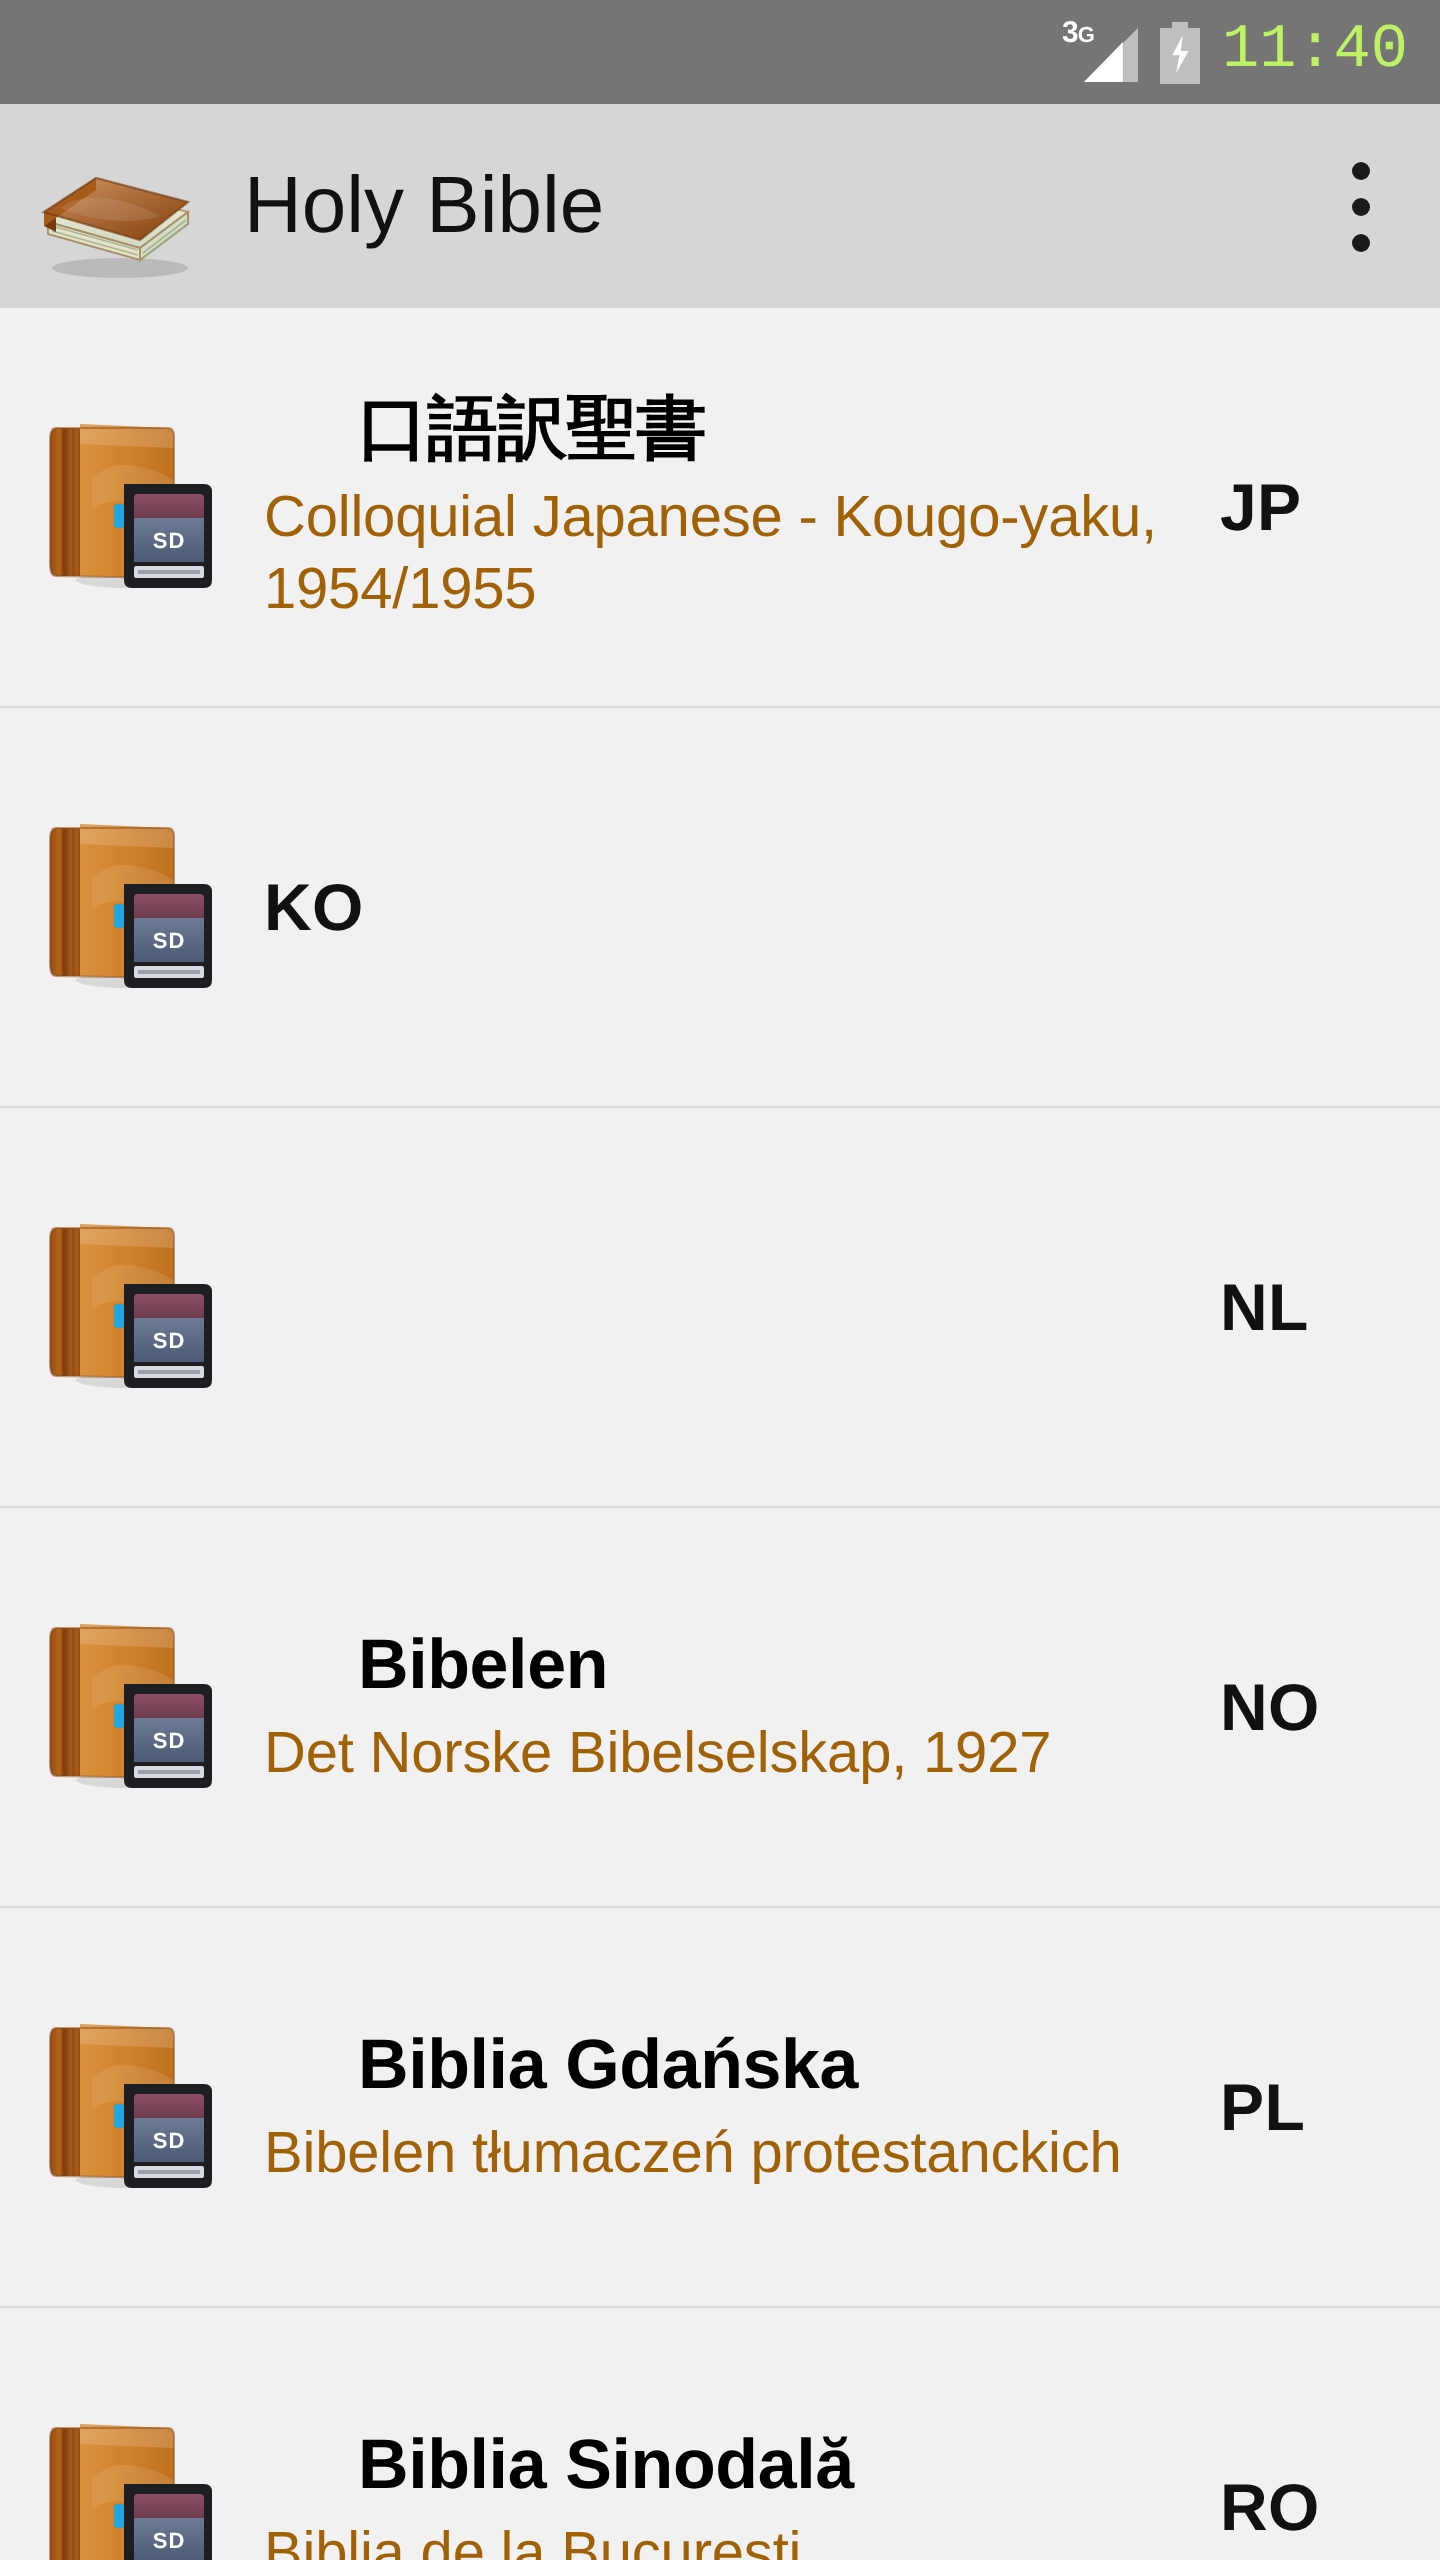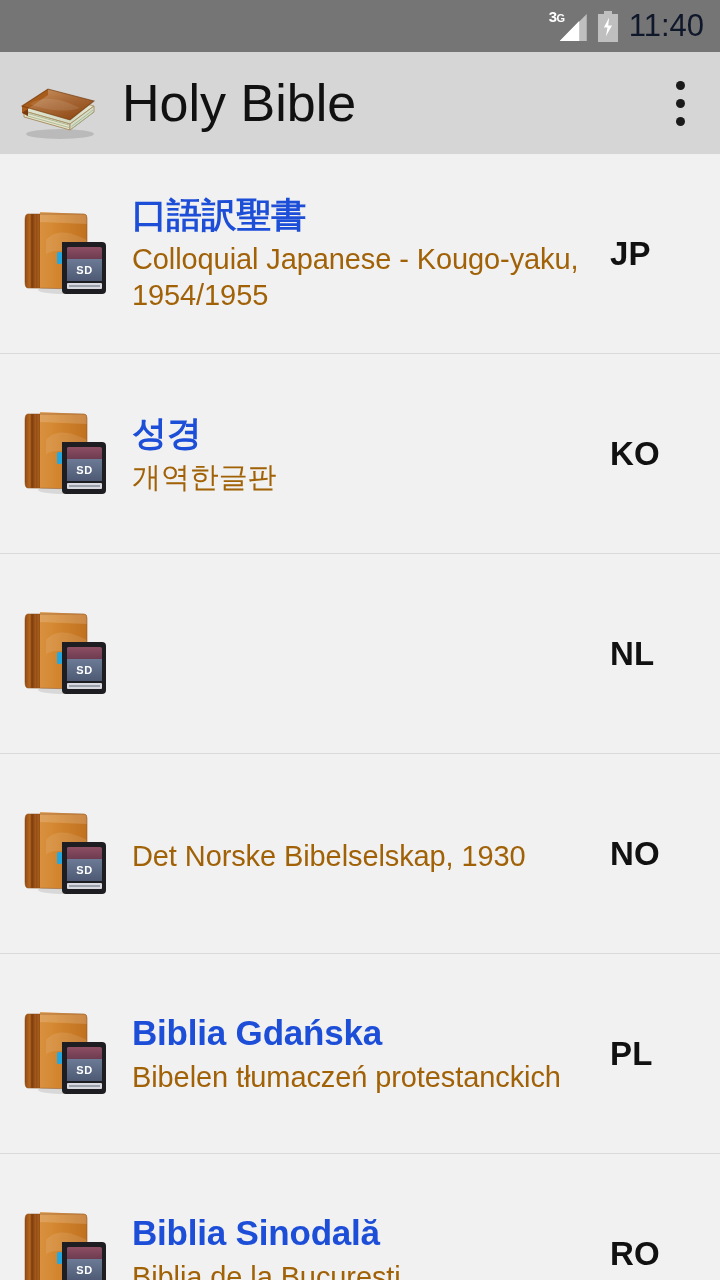--- a/index.html
+++ b/index.html
@@ -76,25 +76,26 @@
   .battery .bolt{
     position:absolute;
     left:4px; top:7px;
     width:12px; height:19px;
     background:#ffffff;
     clip-path:polygon(62% 0, 18% 53%, 48% 53%, 34% 100%, 86% 42%, 54% 42%);
   }
 
   .clock{
     font-size:31px;
-    color:#0f172a;
+    color:#bef264;
     font-weight:normal;
     letter-spacing:0px;
     line-height:31px;
     padding-bottom:2px;
+    font-family:Liberation Mono, monospace;
   }
 
   
   .app-bar{
     position:relative;
     height:102px;
     background:#d6d6d6;
     display:flex;
     align-items:center;
     padding:0 18px 0 14px;
@@ -110,21 +111,21 @@
 
   
   .appbar-book{
     position:relative;
     width:88px; height:78px;
     flex:0 0 auto;
   }
   .appbar-book svg{ display:block; width:88px; height:78px; }
 
   .app-title{
-    font-size:52px;
+    font-size:40px;
     font-weight:normal;
     color:#111111;
     margin-left:20px;
     letter-spacing:0px;
     white-space:nowrap;
   }
   .spacer{ flex:1 1 auto; }
 
   .overflow-menu{
     width:44px; height:70px;
@@ -178,23 +179,24 @@
     flex:1 1 auto;
     min-width:0;
     padding-right:12px;
     display:flex;
     flex-direction:column;
     justify-content:center;
   }
   .row-title{
     font-size:35px;
     font-weight:bold;
-    color:#1d4ed8;
+    color:#000000;
     line-height:1.22;
     letter-spacing:-0.2px;
+    margin-left:47px;
   }
   .row-sub{
     font-size:29px;
     font-weight:normal;
     color:#a16207;
     line-height:1.26;
     margin-top:4px;
     letter-spacing:-0.1px;
   }
   .row-badge{
@@ -358,25 +360,47 @@
         <rect x="41" y="50" width="5" height="12" rx="1.5" fill="#23a7e0"></rect>
         <path d="M46 40 L86 40 Q90 40 90 44 L90 88 Q90 92 86 92 L50 92 Q46 92 46 88 L46 50 Z" fill="#1d1d22"></path>
         <path d="M46 50 L56 40 L46 40 Z" fill="#1d1d22"></path>
         <path d="M52 45 L84 45 Q86 45 86 47 L86 57 L51 57 L51 46 Z" fill="url(#sdT)"></path>
         <rect x="51" y="57" width="35" height="22" fill="url(#sdB)"></rect>
         <text x="68.5" y="72" font-family="Liberation Sans, sans-serif" font-size="11" font-weight="bold" fill="#ffffff" text-anchor="middle" letter-spacing="0.5">SD</text>
         <rect x="51" y="81" width="35" height="6" rx="1" fill="#d8dae0"></rect>
         <rect x="53" y="83" width="31" height="2" fill="#9ba0ab"></rect>
       </svg>
     </div>
+    <div class="row-badge">KO</div>
+  </div>
+
+  <div class="row">
+    <div class="row-icon">
+      <svg viewBox="0 0 104 104" xmlns="http://www.w3.org/2000/svg">
+        <ellipse cx="48" cy="88" rx="26" ry="4" fill="#000000" opacity="0.10"></ellipse>
+        <path d="M12 12 Q9 12 9 18 L9 80 Q9 86 12 86 L24 86 L24 12 Z" fill="url(#bkS)"></path>
+        <path d="M24 10 L68 12 Q71 12 71 16 L71 84 Q71 87 68 87 L24 86 Z" fill="url(#bkC)"></path>
+        <path d="M24 10 L68 12 Q71 12 71 16 L71 22 L24 20 Z" fill="#ffffff" opacity="0.17"></path>
+        <path d="M30 38 C40 26, 56 30, 71 38 L71 58 C56 48, 40 46, 30 52 Z" fill="#ffffff" opacity="0.10"></path>
+        <rect x="15" y="12" width="2" height="74" fill="#6f380f" opacity="0.55"></rect>
+        <rect x="20" y="12" width="1.6" height="74" fill="#6f380f" opacity="0.40"></rect>
+        <path d="M12 12 Q9 12 9 18 L9 80 Q9 86 12 86 L68 87 Q71 87 71 84 L71 16 Q71 12 68 12 Z" fill="none" stroke="#8a4a14" stroke-width="1" opacity="0.5"></path>
+        <rect x="41" y="50" width="5" height="12" rx="1.5" fill="#23a7e0"></rect>
+        <path d="M46 40 L86 40 Q90 40 90 44 L90 88 Q90 92 86 92 L50 92 Q46 92 46 88 L46 50 Z" fill="#1d1d22"></path>
+        <path d="M46 50 L56 40 L46 40 Z" fill="#1d1d22"></path>
+        <path d="M52 45 L84 45 Q86 45 86 47 L86 57 L51 57 L51 46 Z" fill="url(#sdT)"></path>
+        <rect x="51" y="57" width="35" height="22" fill="url(#sdB)"></rect>
+        <text x="68.5" y="72" font-family="Liberation Sans, sans-serif" font-size="11" font-weight="bold" fill="#ffffff" text-anchor="middle" letter-spacing="0.5">SD</text>
+        <rect x="51" y="81" width="35" height="6" rx="1" fill="#d8dae0"></rect>
+        <rect x="53" y="83" width="31" height="2" fill="#9ba0ab"></rect>
+      </svg>
+    </div>
     <div class="row-text">
-      <div class="row-title">성경</div>
-      <div class="row-sub">개역한글판</div>
-    </div>
-    <div class="row-badge">KO</div>
+    </div>
+    <div class="row-badge">NL</div>
   </div>
 
   <div class="row">
     <div class="row-icon">
       <svg viewBox="0 0 104 104" xmlns="http://www.w3.org/2000/svg">
         <ellipse cx="48" cy="88" rx="26" ry="4" fill="#000000" opacity="0.10"></ellipse>
         <path d="M12 12 Q9 12 9 18 L9 80 Q9 86 12 86 L24 86 L24 12 Z" fill="url(#bkS)"></path>
         <path d="M24 10 L68 12 Q71 12 71 16 L71 84 Q71 87 68 87 L24 86 Z" fill="url(#bkC)"></path>
         <path d="M24 10 L68 12 Q71 12 71 16 L71 22 L24 20 Z" fill="#ffffff" opacity="0.17"></path>
         <path d="M30 38 C40 26, 56 30, 71 38 L71 58 C56 48, 40 46, 30 52 Z" fill="#ffffff" opacity="0.10"></path>
@@ -387,47 +411,22 @@
         <path d="M46 40 L86 40 Q90 40 90 44 L90 88 Q90 92 86 92 L50 92 Q46 92 46 88 L46 50 Z" fill="#1d1d22"></path>
         <path d="M46 50 L56 40 L46 40 Z" fill="#1d1d22"></path>
         <path d="M52 45 L84 45 Q86 45 86 47 L86 57 L51 57 L51 46 Z" fill="url(#sdT)"></path>
         <rect x="51" y="57" width="35" height="22" fill="url(#sdB)"></rect>
         <text x="68.5" y="72" font-family="Liberation Sans, sans-serif" font-size="11" font-weight="bold" fill="#ffffff" text-anchor="middle" letter-spacing="0.5">SD</text>
         <rect x="51" y="81" width="35" height="6" rx="1" fill="#d8dae0"></rect>
         <rect x="53" y="83" width="31" height="2" fill="#9ba0ab"></rect>
       </svg>
     </div>
     <div class="row-text">
-    </div>
-    <div class="row-badge">NL</div>
-  </div>
-
-  <div class="row">
-    <div class="row-icon">
-      <svg viewBox="0 0 104 104" xmlns="http://www.w3.org/2000/svg">
-        <ellipse cx="48" cy="88" rx="26" ry="4" fill="#000000" opacity="0.10"></ellipse>
-        <path d="M12 12 Q9 12 9 18 L9 80 Q9 86 12 86 L24 86 L24 12 Z" fill="url(#bkS)"></path>
-        <path d="M24 10 L68 12 Q71 12 71 16 L71 84 Q71 87 68 87 L24 86 Z" fill="url(#bkC)"></path>
-        <path d="M24 10 L68 12 Q71 12 71 16 L71 22 L24 20 Z" fill="#ffffff" opacity="0.17"></path>
-        <path d="M30 38 C40 26, 56 30, 71 38 L71 58 C56 48, 40 46, 30 52 Z" fill="#ffffff" opacity="0.10"></path>
-        <rect x="15" y="12" width="2" height="74" fill="#6f380f" opacity="0.55"></rect>
-        <rect x="20" y="12" width="1.6" height="74" fill="#6f380f" opacity="0.40"></rect>
-        <path d="M12 12 Q9 12 9 18 L9 80 Q9 86 12 86 L68 87 Q71 87 71 84 L71 16 Q71 12 68 12 Z" fill="none" stroke="#8a4a14" stroke-width="1" opacity="0.5"></path>
-        <rect x="41" y="50" width="5" height="12" rx="1.5" fill="#23a7e0"></rect>
-        <path d="M46 40 L86 40 Q90 40 90 44 L90 88 Q90 92 86 92 L50 92 Q46 92 46 88 L46 50 Z" fill="#1d1d22"></path>
-        <path d="M46 50 L56 40 L46 40 Z" fill="#1d1d22"></path>
-        <path d="M52 45 L84 45 Q86 45 86 47 L86 57 L51 57 L51 46 Z" fill="url(#sdT)"></path>
-        <rect x="51" y="57" width="35" height="22" fill="url(#sdB)"></rect>
-        <text x="68.5" y="72" font-family="Liberation Sans, sans-serif" font-size="11" font-weight="bold" fill="#ffffff" text-anchor="middle" letter-spacing="0.5">SD</text>
-        <rect x="51" y="81" width="35" height="6" rx="1" fill="#d8dae0"></rect>
-        <rect x="53" y="83" width="31" height="2" fill="#9ba0ab"></rect>
-      </svg>
-    </div>
-    <div class="row-text">
-      <div class="row-sub">Det Norske Bibelselskap, 1930</div>
+      <div class="row-title">Bibelen</div>
+      <div class="row-sub">Det Norske Bibelselskap, 1927</div>
     </div>
     <div class="row-badge">NO</div>
   </div>
 
   <div class="row">
     <div class="row-icon">
       <svg viewBox="0 0 104 104" xmlns="http://www.w3.org/2000/svg">
         <ellipse cx="48" cy="88" rx="26" ry="4" fill="#000000" opacity="0.10"></ellipse>
         <path d="M12 12 Q9 12 9 18 L9 80 Q9 86 12 86 L24 86 L24 12 Z" fill="url(#bkS)"></path>
         <path d="M24 10 L68 12 Q71 12 71 16 L71 84 Q71 87 68 87 L24 86 Z" fill="url(#bkC)"></path>

